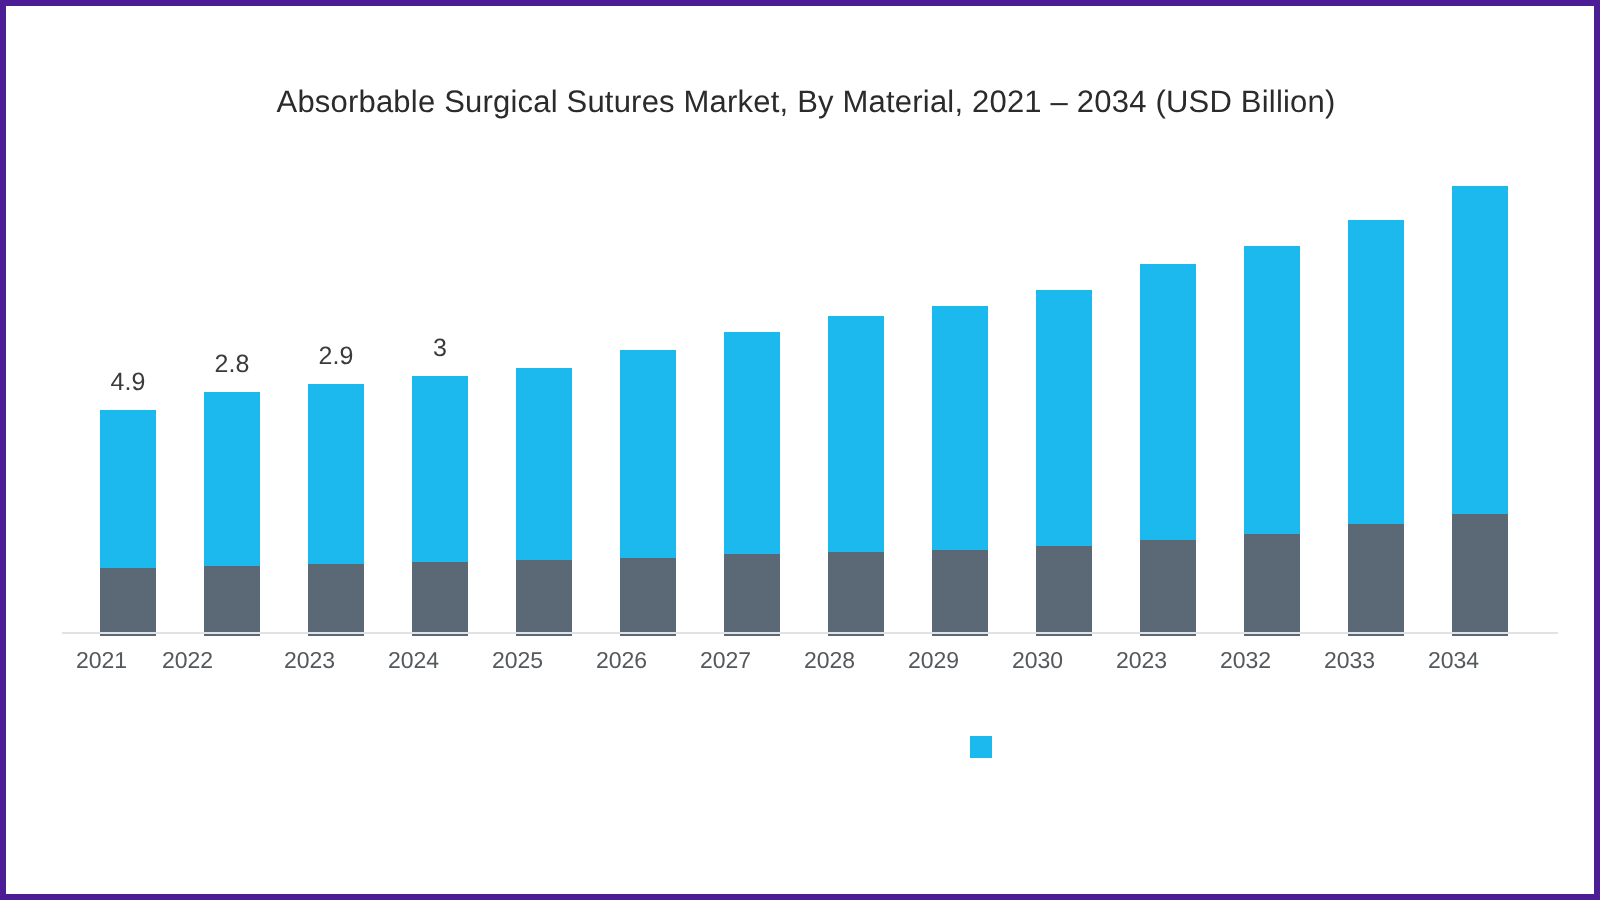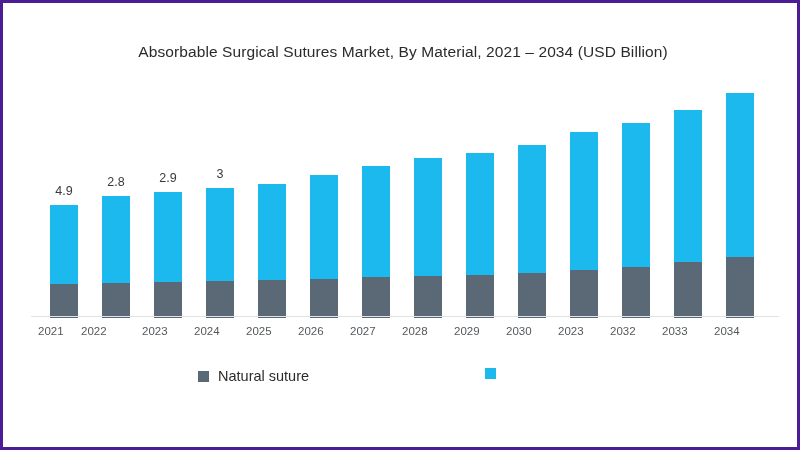--- a/index.html
+++ b/index.html
@@ -210,24 +210,20 @@
         <div class="bar-stack">
           <div class="seg seg-synthetic" title="2034 Synthetic suture: 3.78" style="height: 164px; background: rgb(28, 185, 239);"></div>
           <div class="seg seg-natural" title="2034 Natural suture: 1.42" style="height: 61px; background: rgb(91, 104, 117);"></div>
         </div>
       </div>
     </div>
 
   <div id="baseline"></div>
 
   <div id="legend">
-    <div class="legend-item" style="left:195px; top:0;">
-      <span class="legend-swatch" style="background:#5b6875;"></span>
-      <span class="legend-label">Natural suture</span>
-    </div>
     <div class="legend-item" style="left:482px; top:0;">
       <span class="legend-swatch" style="background:#1cb9ef;"></span>
     </div>
   </div>
 
 
 <div class="tick-label" style="left: 35px;">2021</div>
     <div class="tick-label" style="left: 78px;">2022</div>
     <div class="tick-label" style="left: 139px;">2023</div>
     <div class="tick-label" style="left: 191px;">2024</div>

